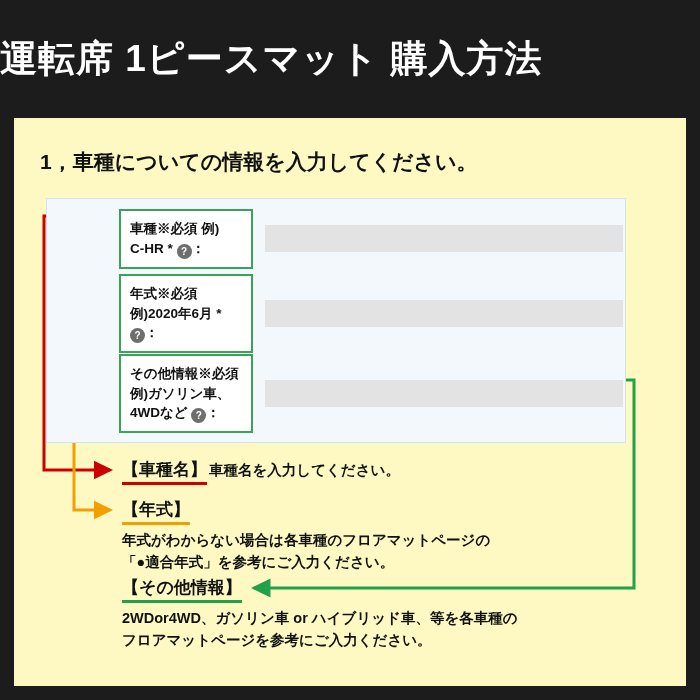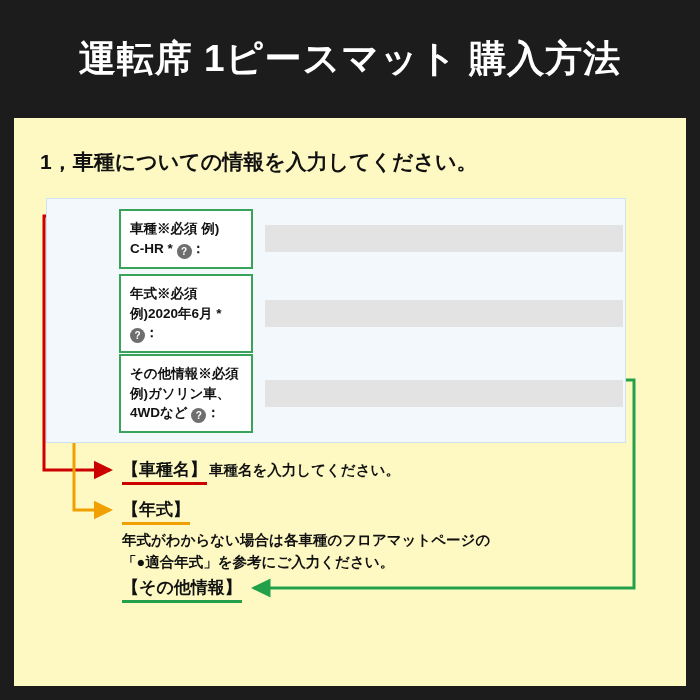--- a/index.html
+++ b/index.html
@@ -23,21 +23,21 @@
   
   .header {
     position: absolute;
     left: 0;
     top: 0;
     width: 700px;
     height: 118px;
     background: #1c1c1c;
     display: flex;
     align-items: center;
-    justify-content: center;
+    justify-content: flex-start;
   }
   .header-title {
     color: #ffffff;
     font-size: 37px;
     font-weight: bold;
     letter-spacing: 1px;
     white-space: nowrap;
     font-family: "Liberation Sans", sans-serif;
   }
   
@@ -220,16 +220,20 @@
         <span>「●適合年式」を参考にご入力ください。</span>
       </div>
     </div>
 
     <div class="legend" style="top:340px;">
       <span class="legend-title red">【車種名】</span><span class="legend-inline">車種名を入力してください。</span>
     </div>
 
     <div class="legend" style="top:458px;">
       <span class="legend-title green">【その他情報】</span>
+      <div class="legend-body">
+        <span>2WDor4WD、ガソリン車 or ハイブリッド車、等を各車種の</span><br>
+        <span>フロアマットページを参考にご入力ください。</span>
+      </div>
     </div>
 
   </div>
 </div>
 
 </body></html>

